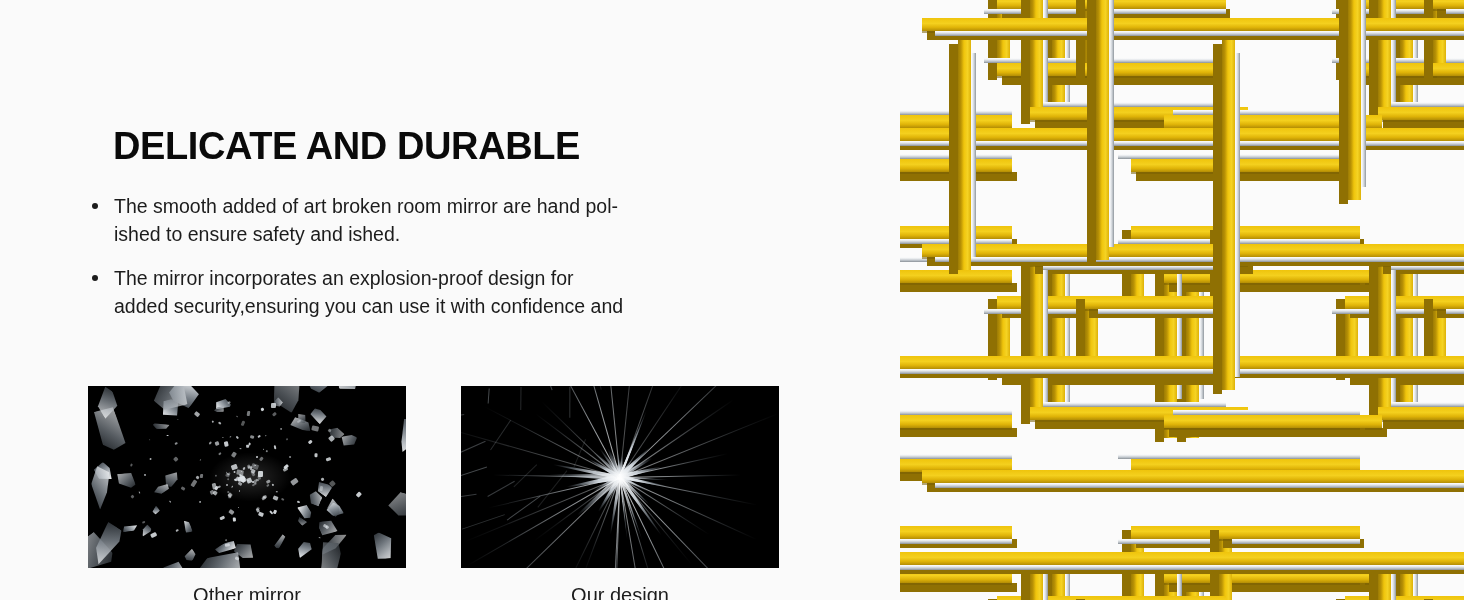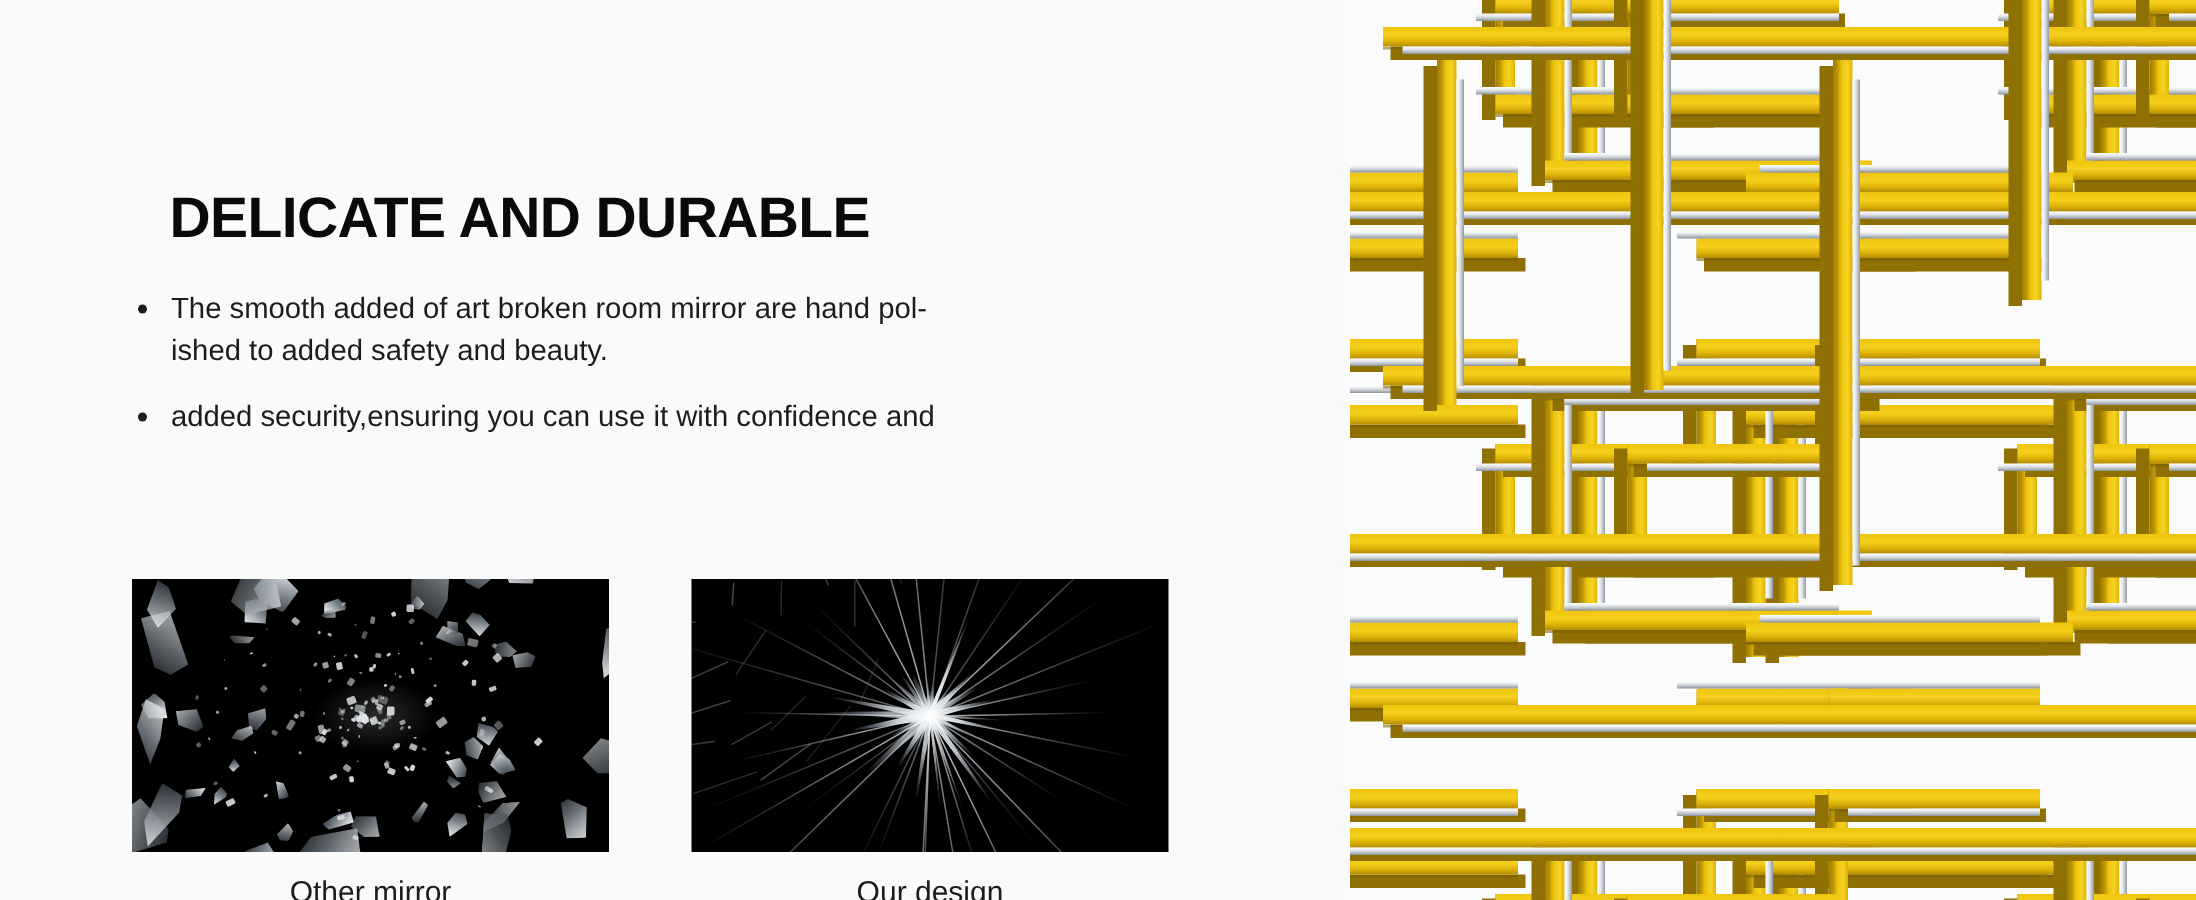--- a/index.html
+++ b/index.html
@@ -207,25 +207,26 @@
 
   <div class="content">
 
     <div class="headline">DELICATE AND DURABLE</div>
 
     <div class="bullets">
 
       <div class="bullet-item">
         <span class="bullet-dot"></span>
         <span class="bullet-line">The smooth added of art broken room mirror are hand pol-</span>
-        <span class="bullet-line">ished to added safety and beauty.</span>
+        <span class="bullet-line">ished to ensure safety and ished.</span>
       </div>
 
       <div class="bullet-item">
         <span class="bullet-dot"></span>
+        <span class="bullet-line">The mirror incorporates an explosion-proof design for</span>
         <span class="bullet-line">added security,ensuring you can use it with confidence and</span>
       </div>
 
     </div>
 
     <div class="compare">
 
       <div class="compare-cell left">
         <div class="photo" id="photo-shatter">
           <div class="glow-core"></div>

